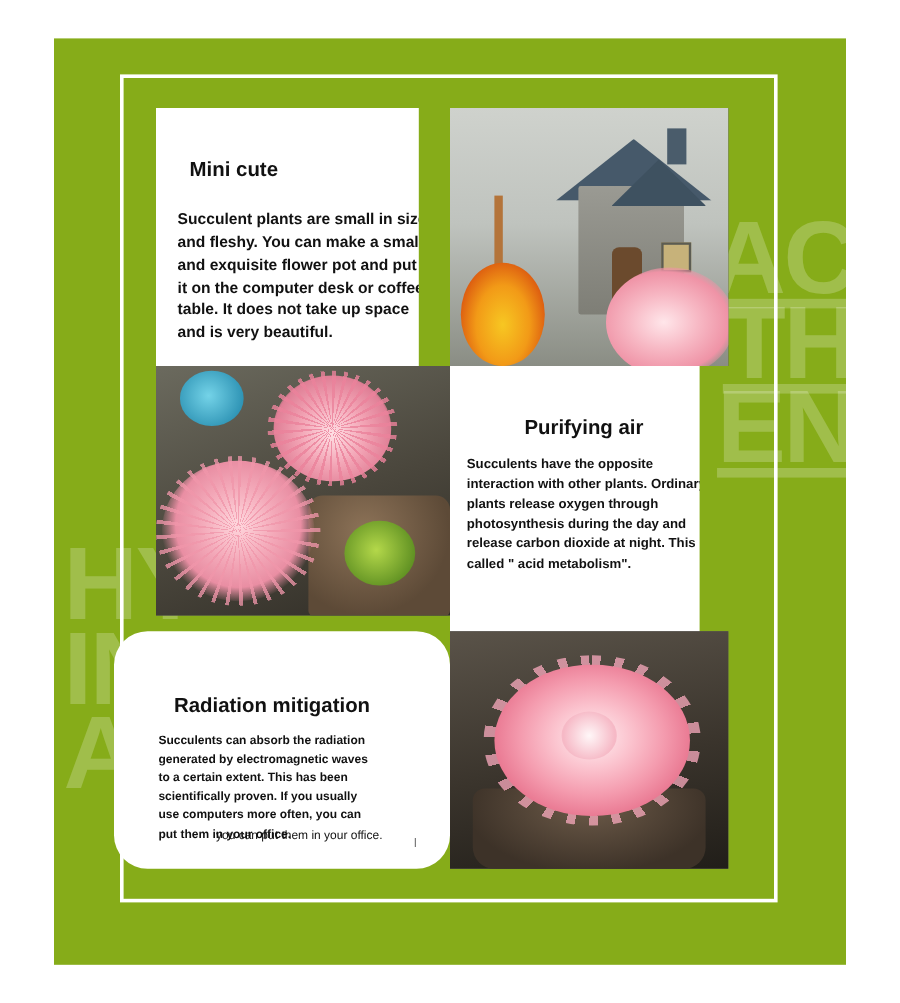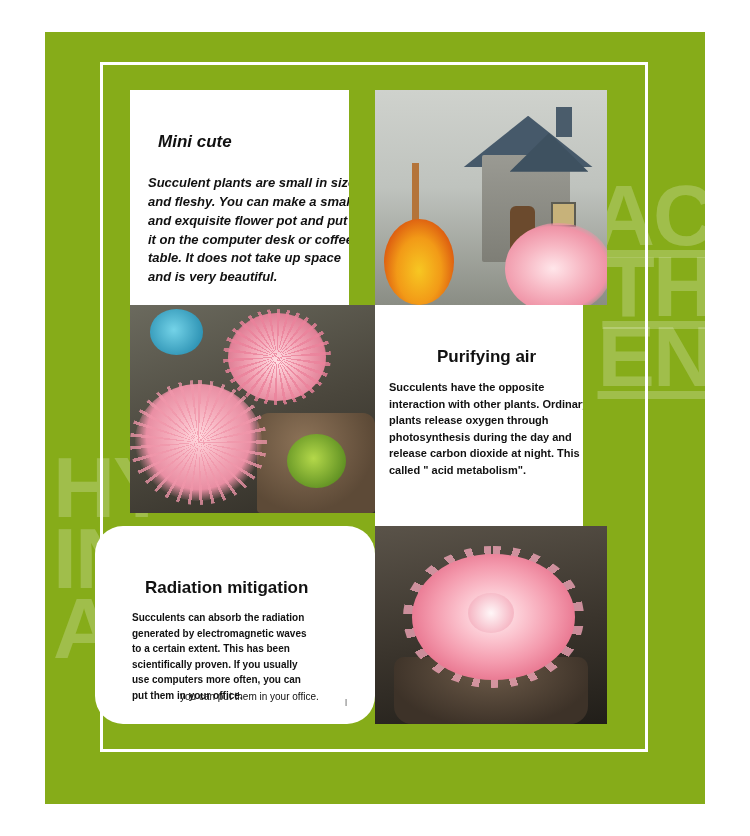--- a/index.html
+++ b/index.html
@@ -79,21 +79,20 @@
     color: #111;
     font-weight: bold;
   }
 
   
   #block1-text {
     left: 85px;
     top: 58px;
     width: 219px;
     height: 215px;
-    font-style: italic;
   }
   #block1-text h2 {
     margin: 42px 0 0 28px;
   }
   #block1-text p {
     margin: 22px 0 0 18px;
     width: 210px;
     font-size: 13px;
     line-height: 1.45;
   }

